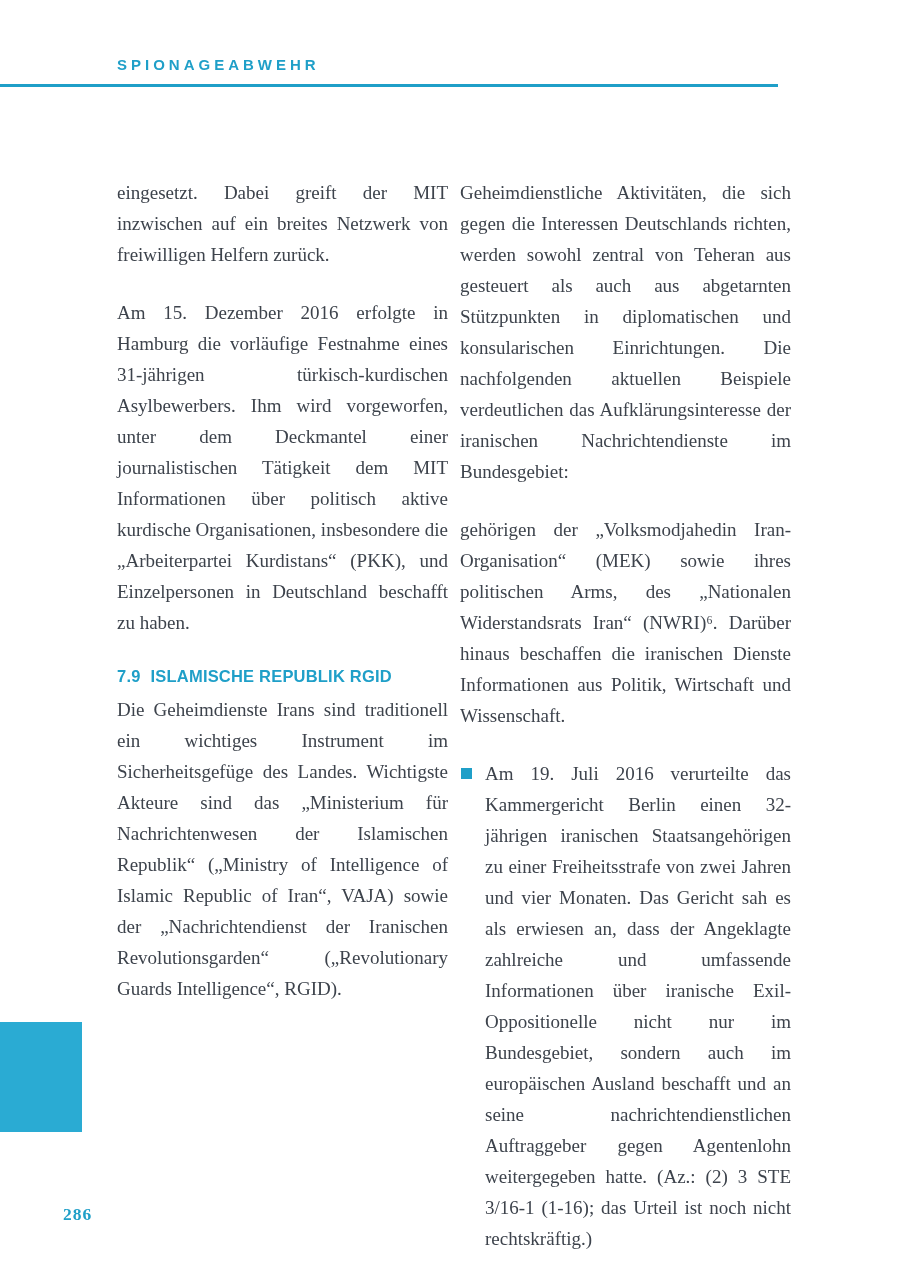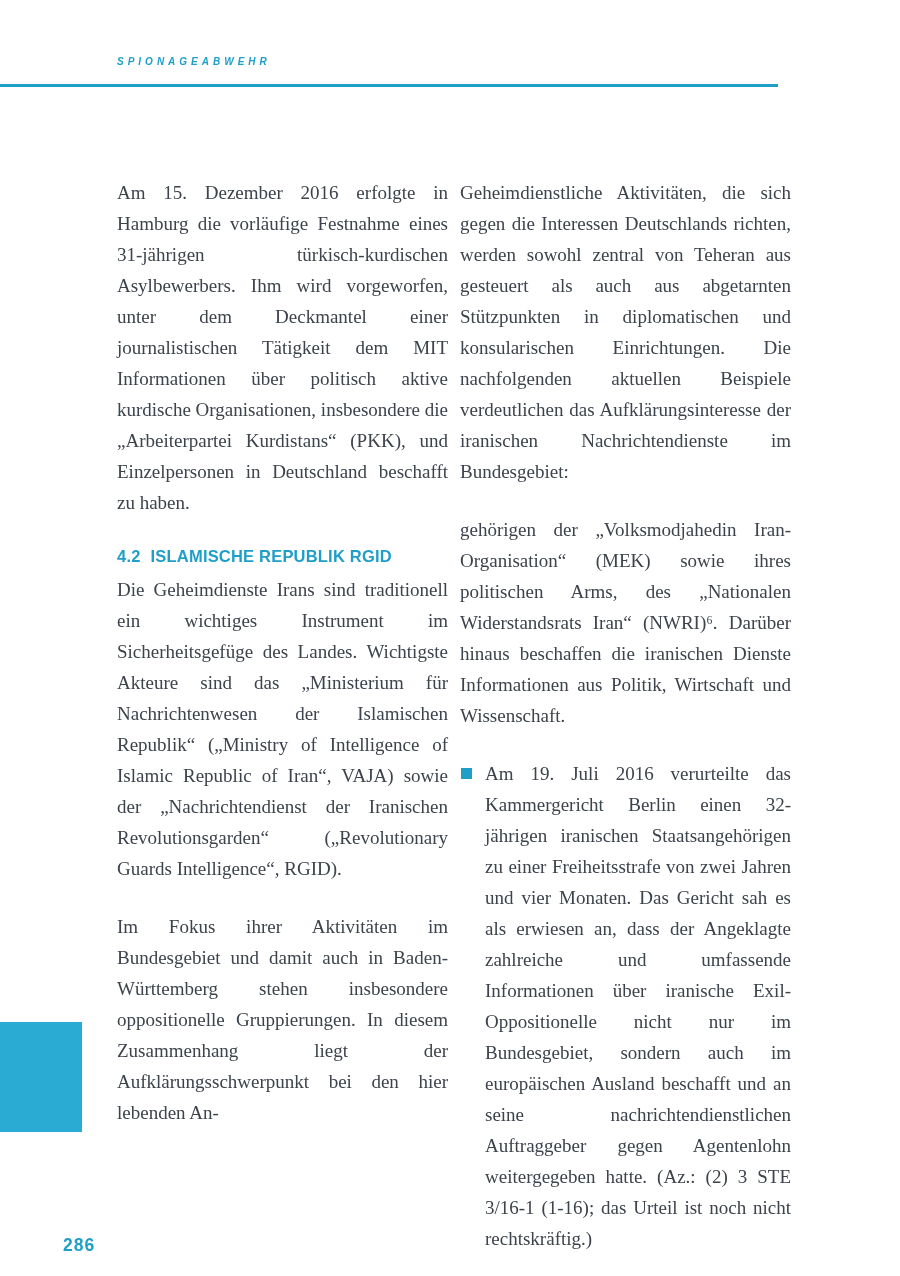--- a/index.html
+++ b/index.html
@@ -14,23 +14,22 @@
     width:900px;height:1276px;
     background:#ffffff;
     overflow:hidden;
     font-family:"Liberation Serif","DejaVu Serif",serif;
     color:var(--body-text);
   }
   
   .running-head-label{
     position:absolute;left:117px;top:56px;
     font-family:"Liberation Sans","DejaVu Sans",sans-serif;
-    font-weight:bold;font-size:10px;letter-spacing:4px;
+    font-weight:bold;font-size:15px;letter-spacing:4px;
     color:var(--accent);
-    font-style:italic;
   }
   .header-rule{
     position:absolute;left:0;top:84px;
     width:778px;height:3px;
     background:var(--accent);
   }
   
   .col{position:absolute;top:177px;width:331px;}
   .col-left{left:117px;}
   .col-right{left:460px;}
@@ -59,48 +58,47 @@
   .bullet-item p.body{margin-bottom:4px;}
   
   .side-block{
     position:absolute;left:0;top:1022px;
     width:82px;height:110px;
     background:var(--sidebar-block);
   }
   
   .page-number{
     position:absolute;left:63px;top:1204px;
-    font-family:Liberation Sans, sans-serif;
+    font-family:Liberation Serif, serif;
     font-weight:bold;font-size:17.5px;letter-spacing:1px;
     color:var(--accent);
-    margin-top:31px;
   }
   .footnote{
     position:absolute;left:117px;top:1200px;
     margin:0;width:560px;
     font-size:17.5px;line-height:26px;
     color:var(--body-text);
   }
   .footnote sup{font-size:11px;margin-right:4px;}
 </style>
 </head>
 <body>
 
 <div class="page">
 
   <span class="running-head-label">SPIONAGEABWEHR</span>
   <div class="header-rule"></div>
 
   <div class="col col-left">
+    <p class="body" lang="de">eingesetzt. Dabei greift der MIT inzwischen auf ein breites Netzwerk von freiwilligen Helfern zurück.</p>
     <p class="body" lang="de">Am 15. Dezember 2016 erfolgte in Hamburg die vorläufige Festnahme eines 31-jährigen türkisch-kurdischen Asylbewerbers. Ihm wird vorgeworfen, unter dem Deckmantel einer journalistischen Tätigkeit dem MIT Informationen über politisch aktive kurdische Organisationen, insbesondere die „Arbeiterpartei Kurdistans“ (PKK), und Einzelpersonen in Deutschland beschafft zu haben.</p>
     <h2 class="section-heading">
-      <span class="sec-num">4.2</span><span class="sec-title">ISLAMISCHE REPUBLIK RGID</span>
+      <span class="sec-num">7.9</span><span class="sec-title">ISLAMISCHE REPUBLIK RGID</span>
     </h2>
     <p class="body" lang="de">Die Geheimdienste Irans sind traditionell ein wichtiges Instrument im Sicherheitsgefüge des Landes. Wichtigste Akteure sind das „Ministerium für Nachrichtenwesen der Islamischen Republik“ („Ministry of Intelligence of Islamic Republic of Iran“, VAJA) sowie der „Nachrichtendienst der Iranischen Revolutionsgarden“ („Revolutionary Guards Intelligence“, RGID).</p>
-    <p class="body" lang="de">Im Fokus ihrer Aktivitäten im Bundesgebiet und damit auch in Baden-Württemberg stehen insbesondere oppositionelle Gruppierungen. In diesem Zusammenhang liegt der Aufklärungsschwerpunkt bei den hier lebenden An-</p>
   </div>
 
   <div class="col col-right">
     <p class="body" lang="de">Geheimdienstliche Aktivitäten, die sich gegen die Interessen Deutschlands richten, werden sowohl zentral von Teheran aus gesteuert als auch aus abgetarnten Stützpunkten in diplomatischen und konsularischen Einrichtungen. Die nachfolgenden aktuellen Beispiele verdeutlichen das Aufklärungsinteresse der iranischen Nachrichtendienste im Bundesgebiet:</p>
     <p class="body" lang="de">gehörigen der „Volksmodjahedin Iran-Organisation“ (MEK) sowie ihres politischen Arms, des „Nationalen Widerstandsrats Iran“ (NWRI)⁶. Darüber hinaus beschaffen die iranischen Dienste Informationen aus Politik, Wirtschaft und Wissenschaft.</p>
     <div class="bullet-item">
       <span class="bullet-marker"></span>
       <p class="body" lang="de">Am 19. Juli 2016 verurteilte das Kammergericht Berlin einen 32-jährigen iranischen Staatsangehörigen zu einer Freiheitsstrafe von zwei Jahren und vier Monaten. Das Gericht sah es als erwiesen an, dass der Angeklagte zahlreiche und umfassende Informationen über iranische Exil-Oppositionelle nicht nur im Bundesgebiet, sondern auch im europäischen Ausland beschafft und an seine nachrichtendienstlichen Auftraggeber gegen Agentenlohn weitergegeben hatte. (Az.: (2) 3 STE 3/16-1 (1-16); das Urteil ist noch nicht rechtskräftig.)</p>
     </div>
   </div>

